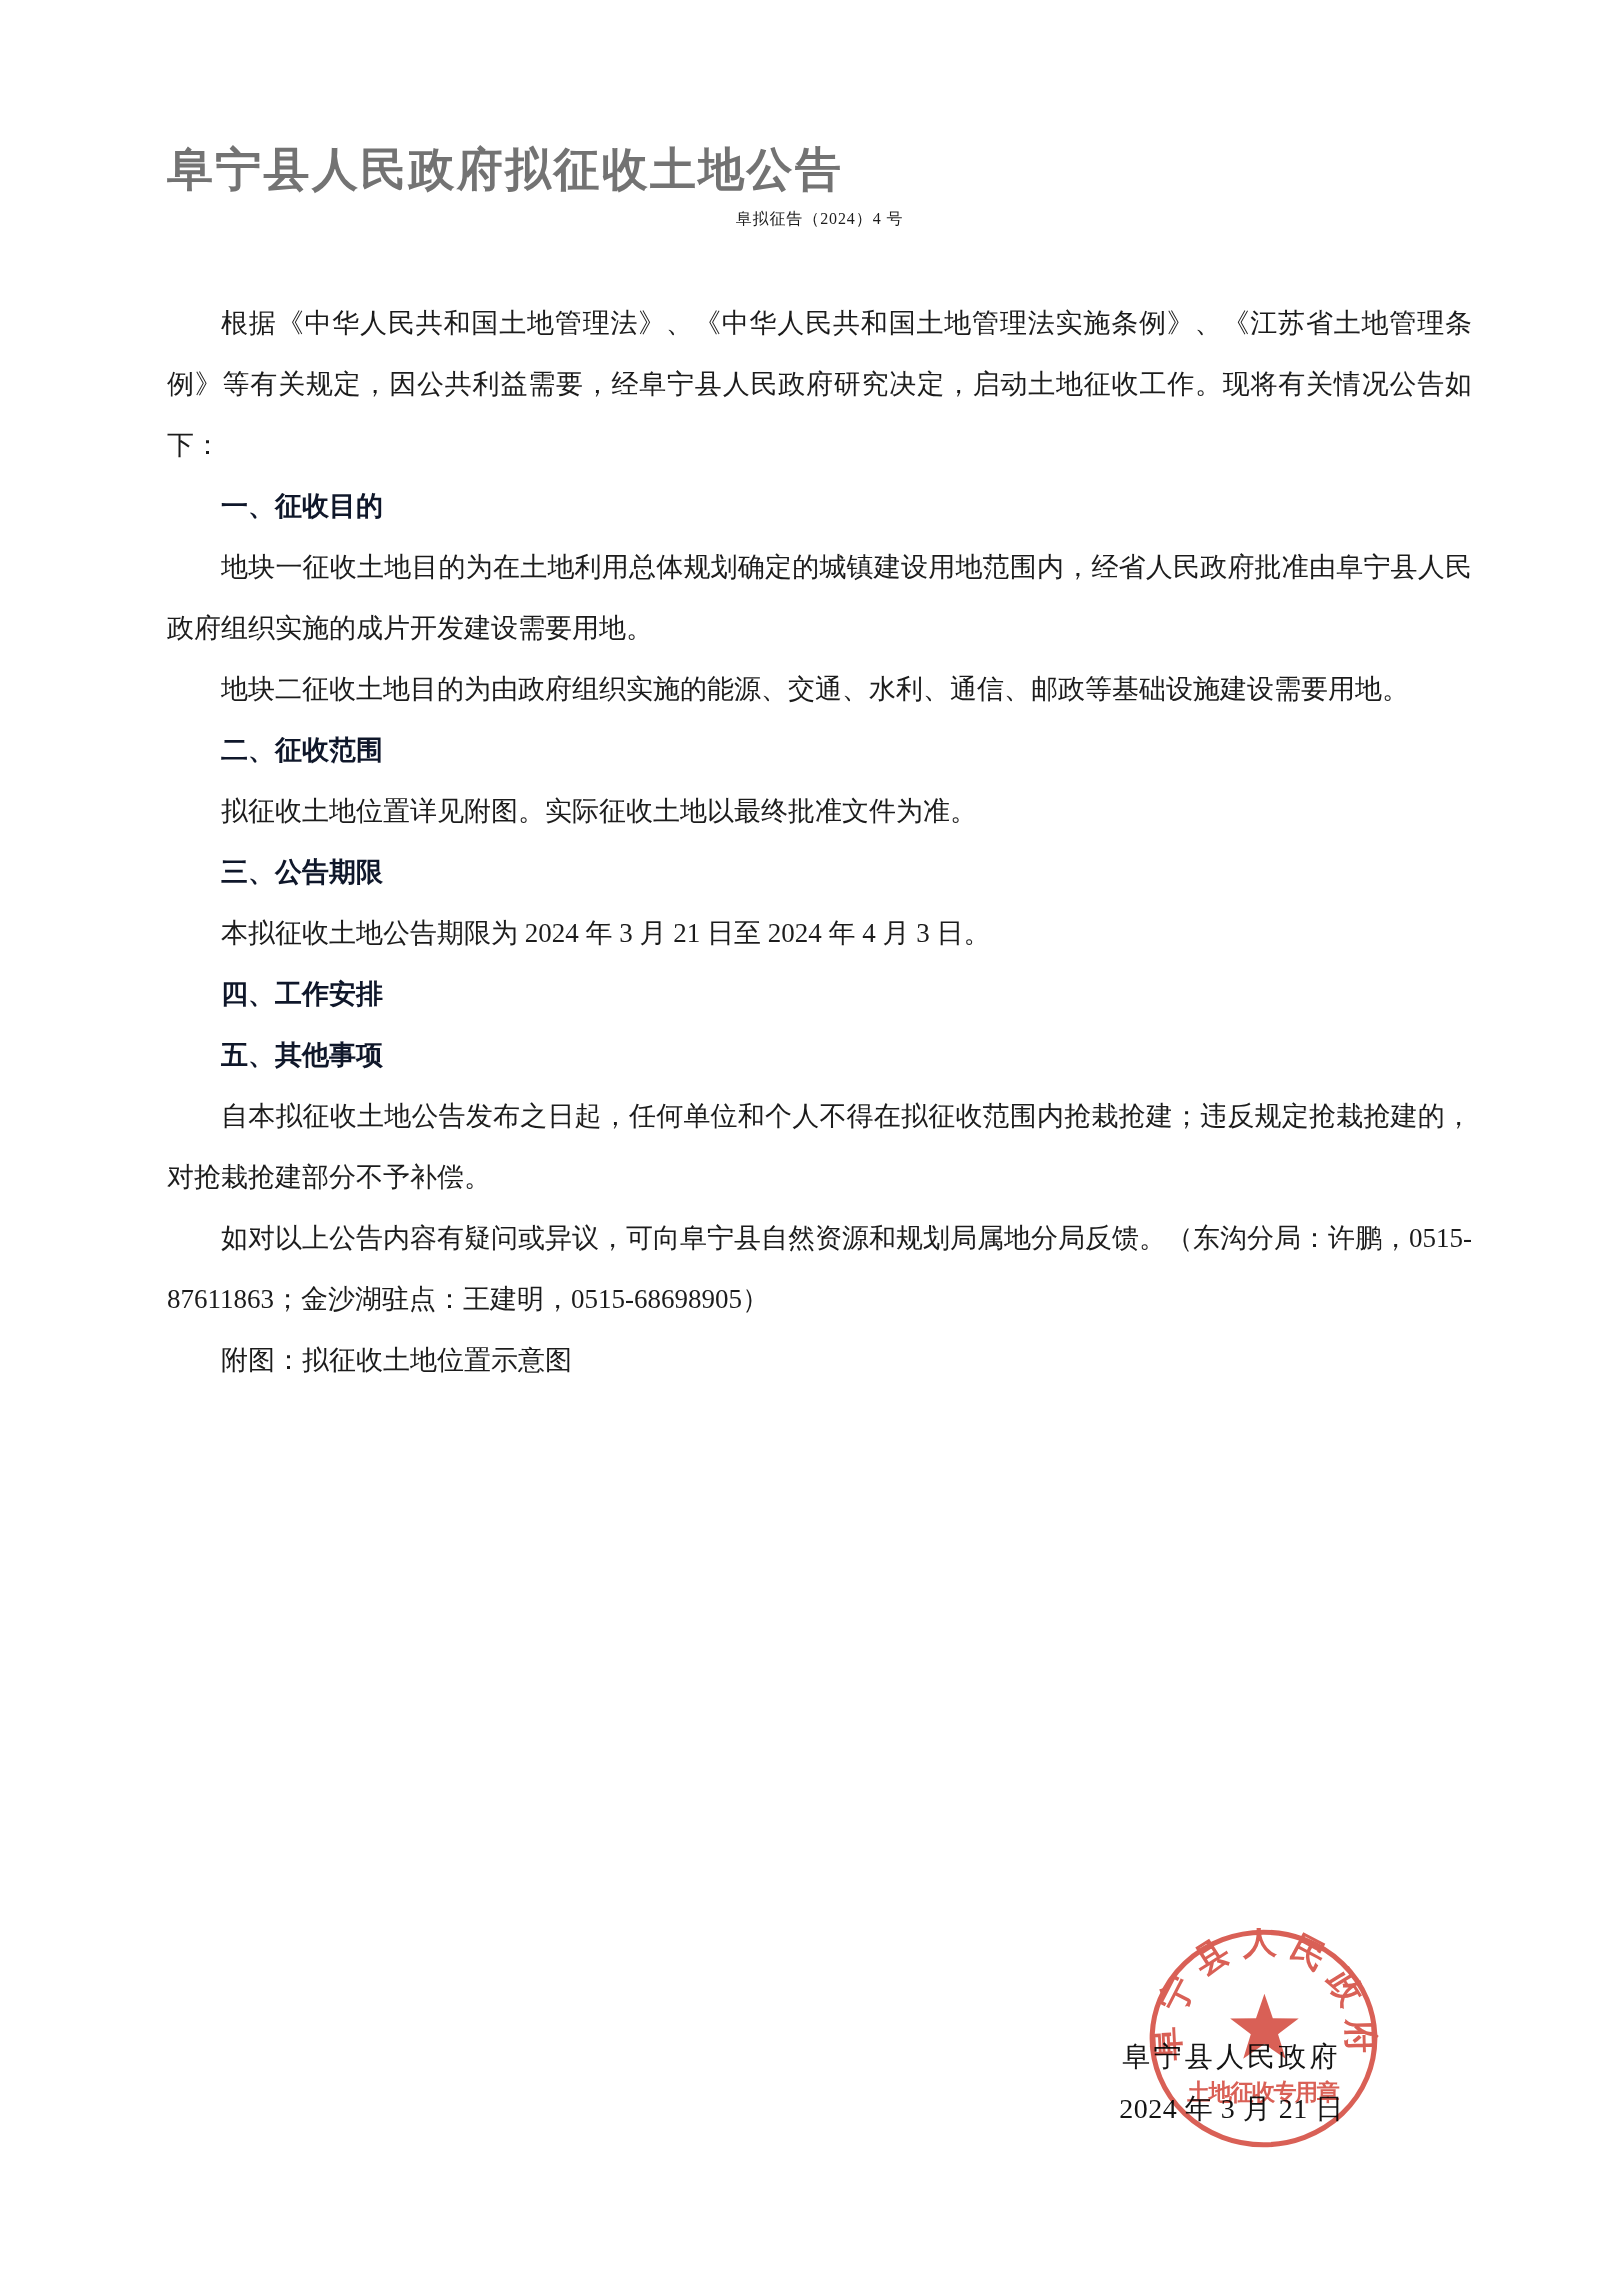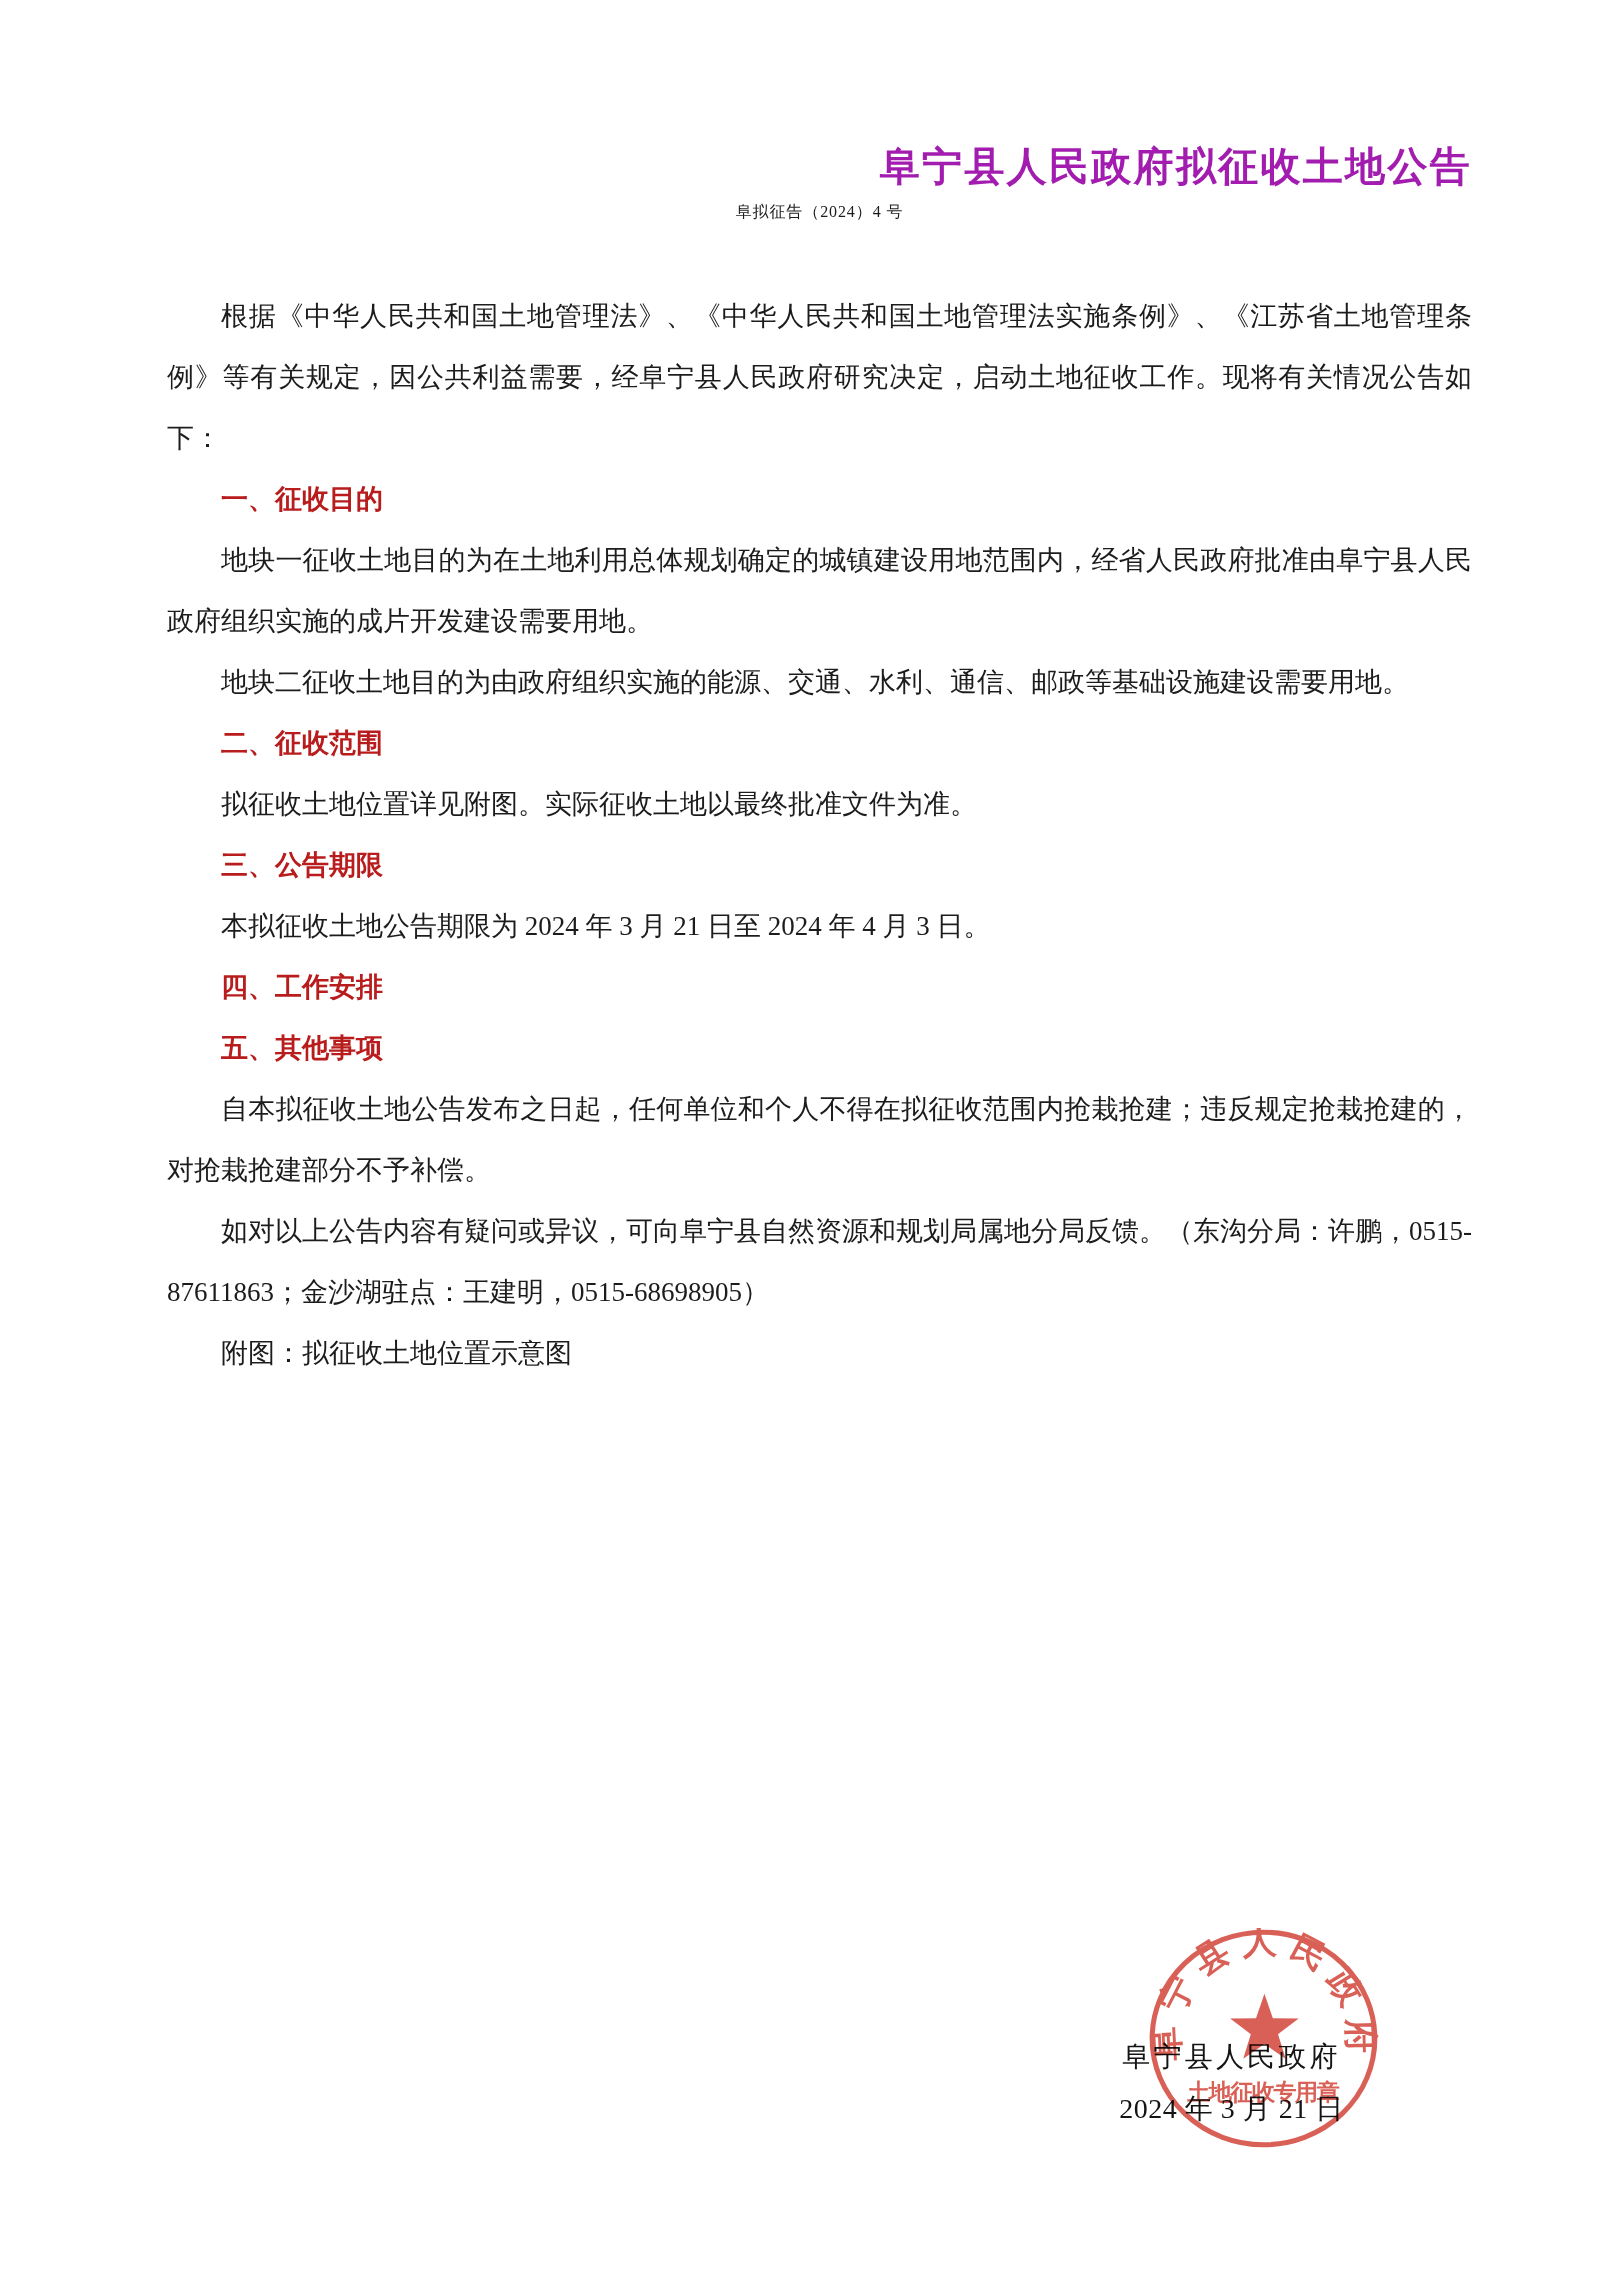--- a/index.html
+++ b/index.html
@@ -17,26 +17,26 @@
     color: #1c1c1c;
   }
   .content {
     position: absolute;
     left: 167px;
     top: 0;
     width: 1305px;
   }
   .doc-title {
     margin: 144px 0 0 0;
-    font-size: 40px;
+    font-size: 46px;
     line-height: 1.15;
     font-weight: 700;
-    text-align: right;
+    text-align: left;
     letter-spacing: 2.3px;
-    color: #a21caf;
+    color: #737373;
   }
   .doc-number {
     margin: 12px 0 0 0;
     font-size: 16px;
     line-height: 1.2;
     text-align: center;
     letter-spacing: 0.9px;
   }
   .body {
     margin-top: 65px;
@@ -47,21 +47,21 @@
   .body p, .body h2 {
     margin: 0;
     padding: 0;
     text-indent: 2em;
     font-size: 27px;
     line-height: 61px;
     font-weight: 400;
   }
   .body h2 {
     font-weight: 700;
-    color: #b91c1c;
+    color: #0f172a;
   }
   .attach {
     margin-top: 51px;
   }
   .sign-block {
     position: absolute;
     left: 1101px;
     top: 2031px;
     width: 261px;
     text-align: center;

